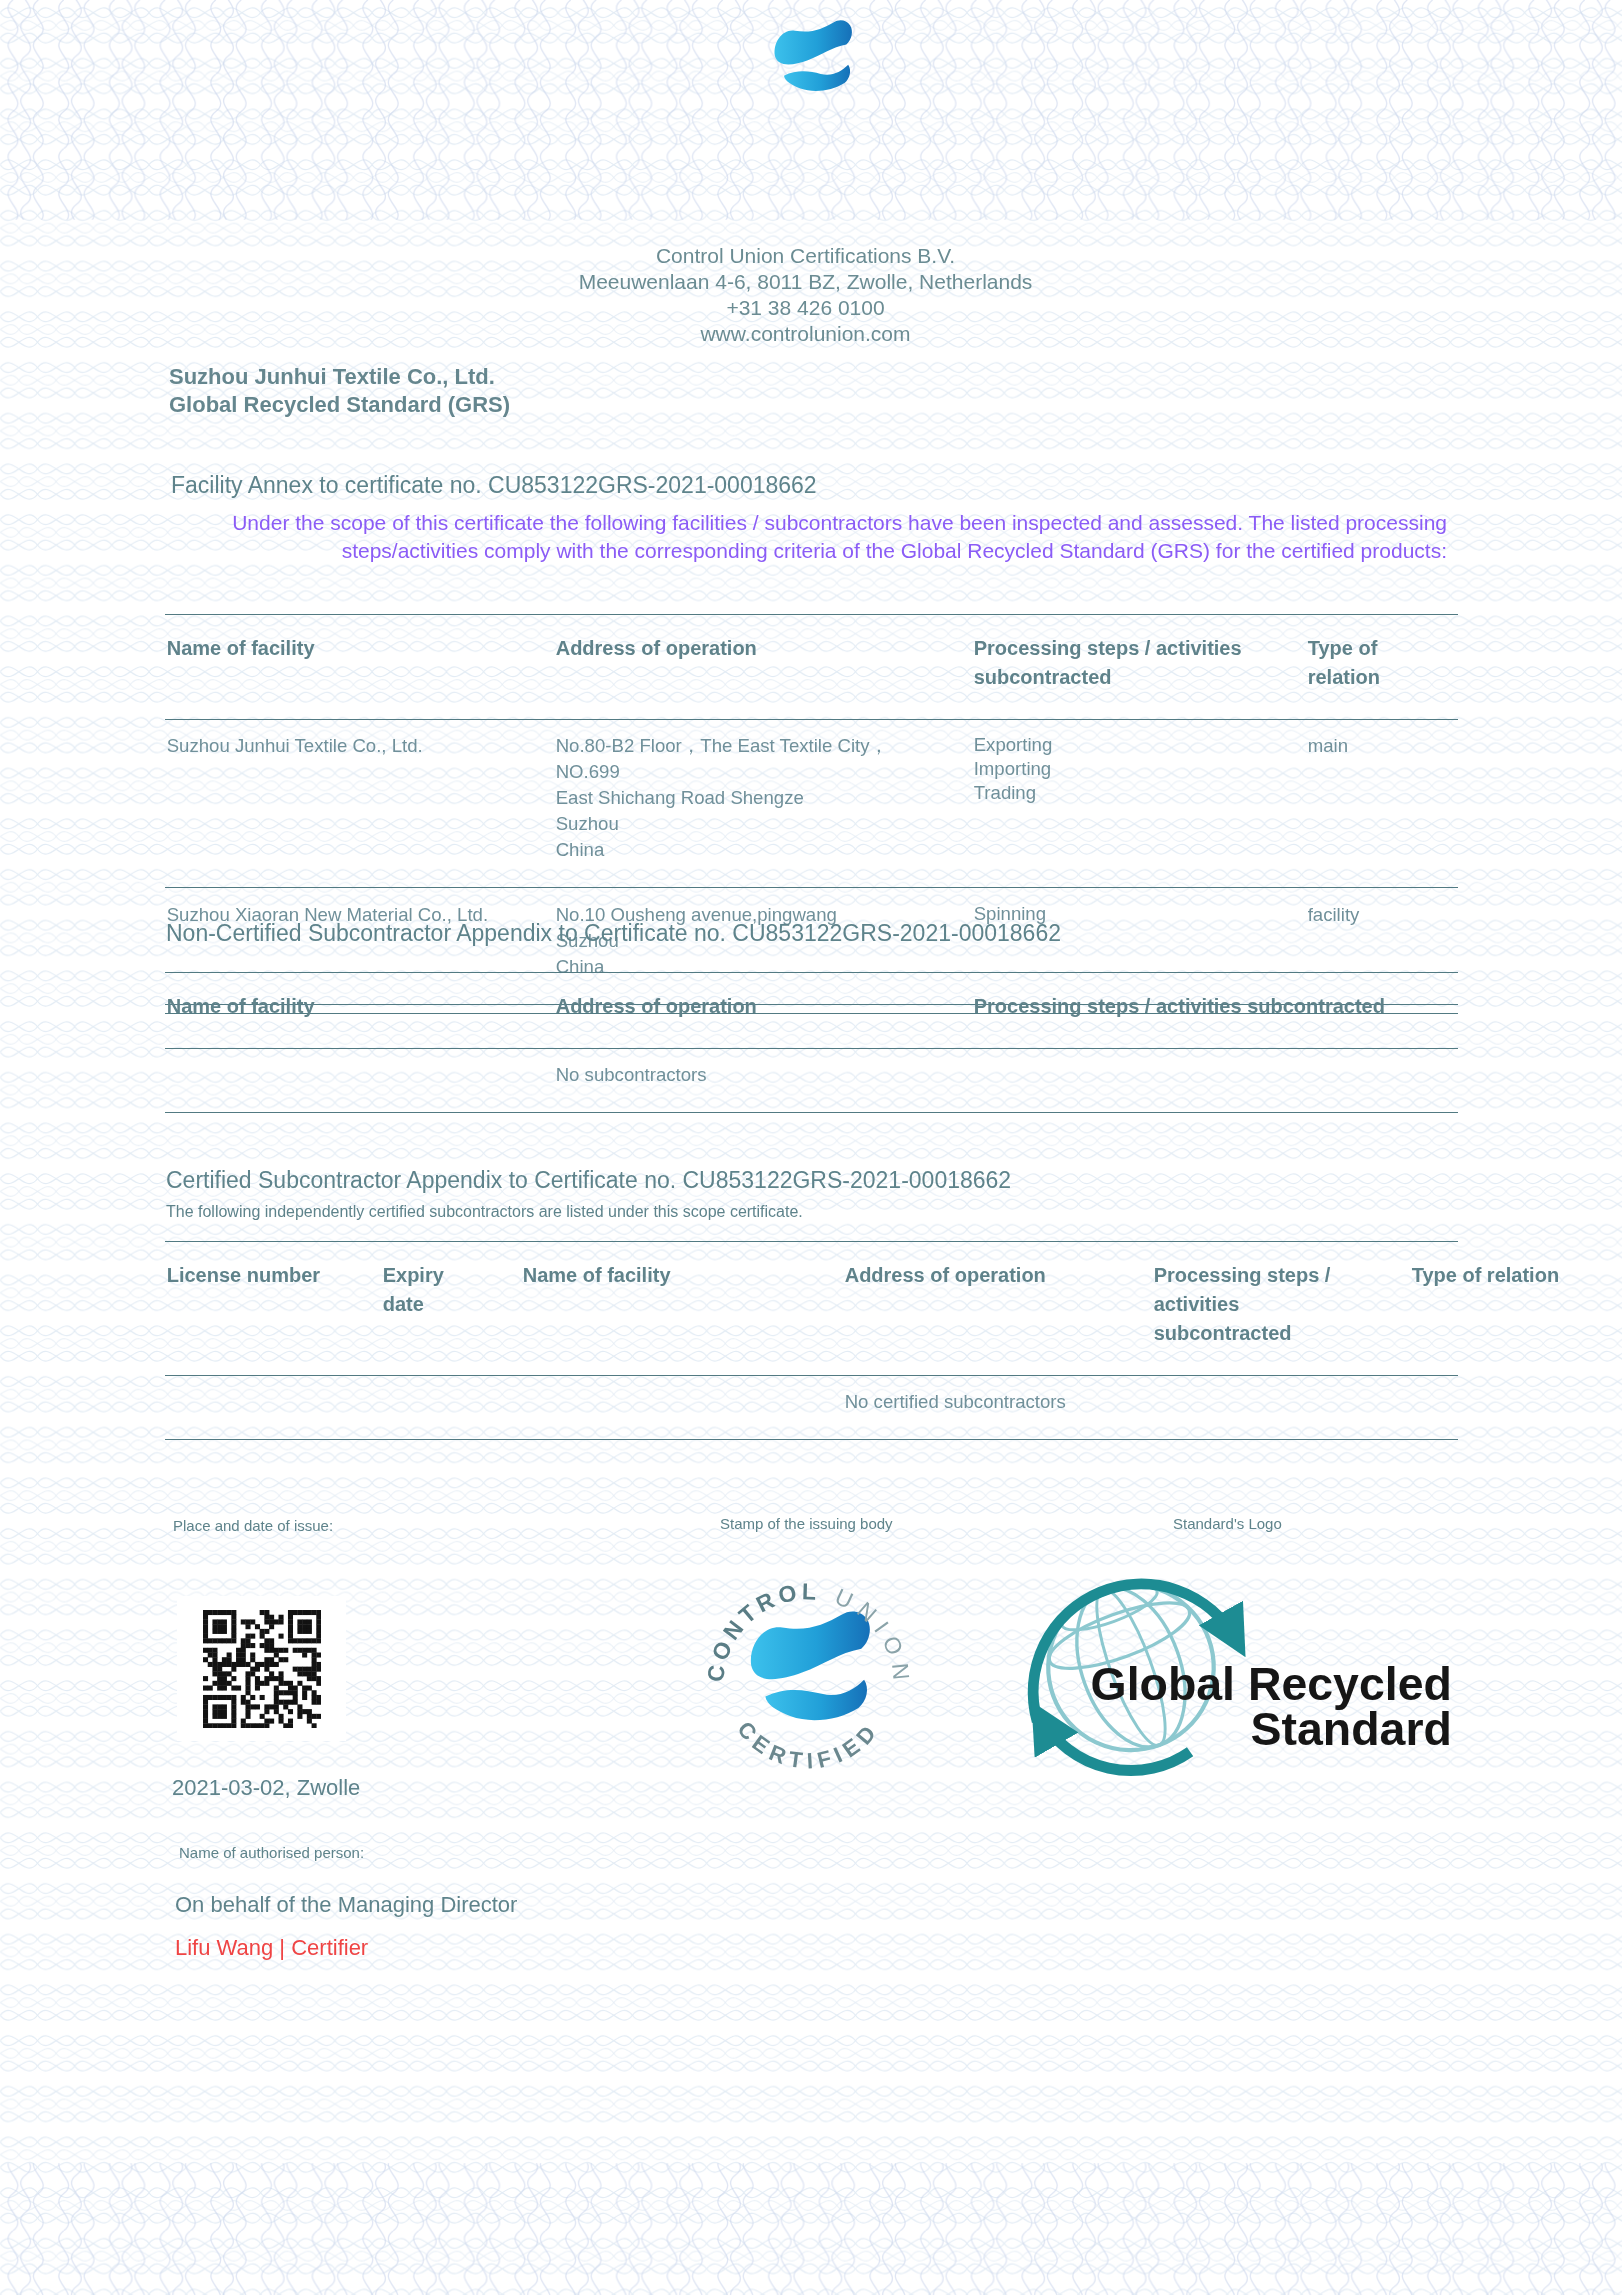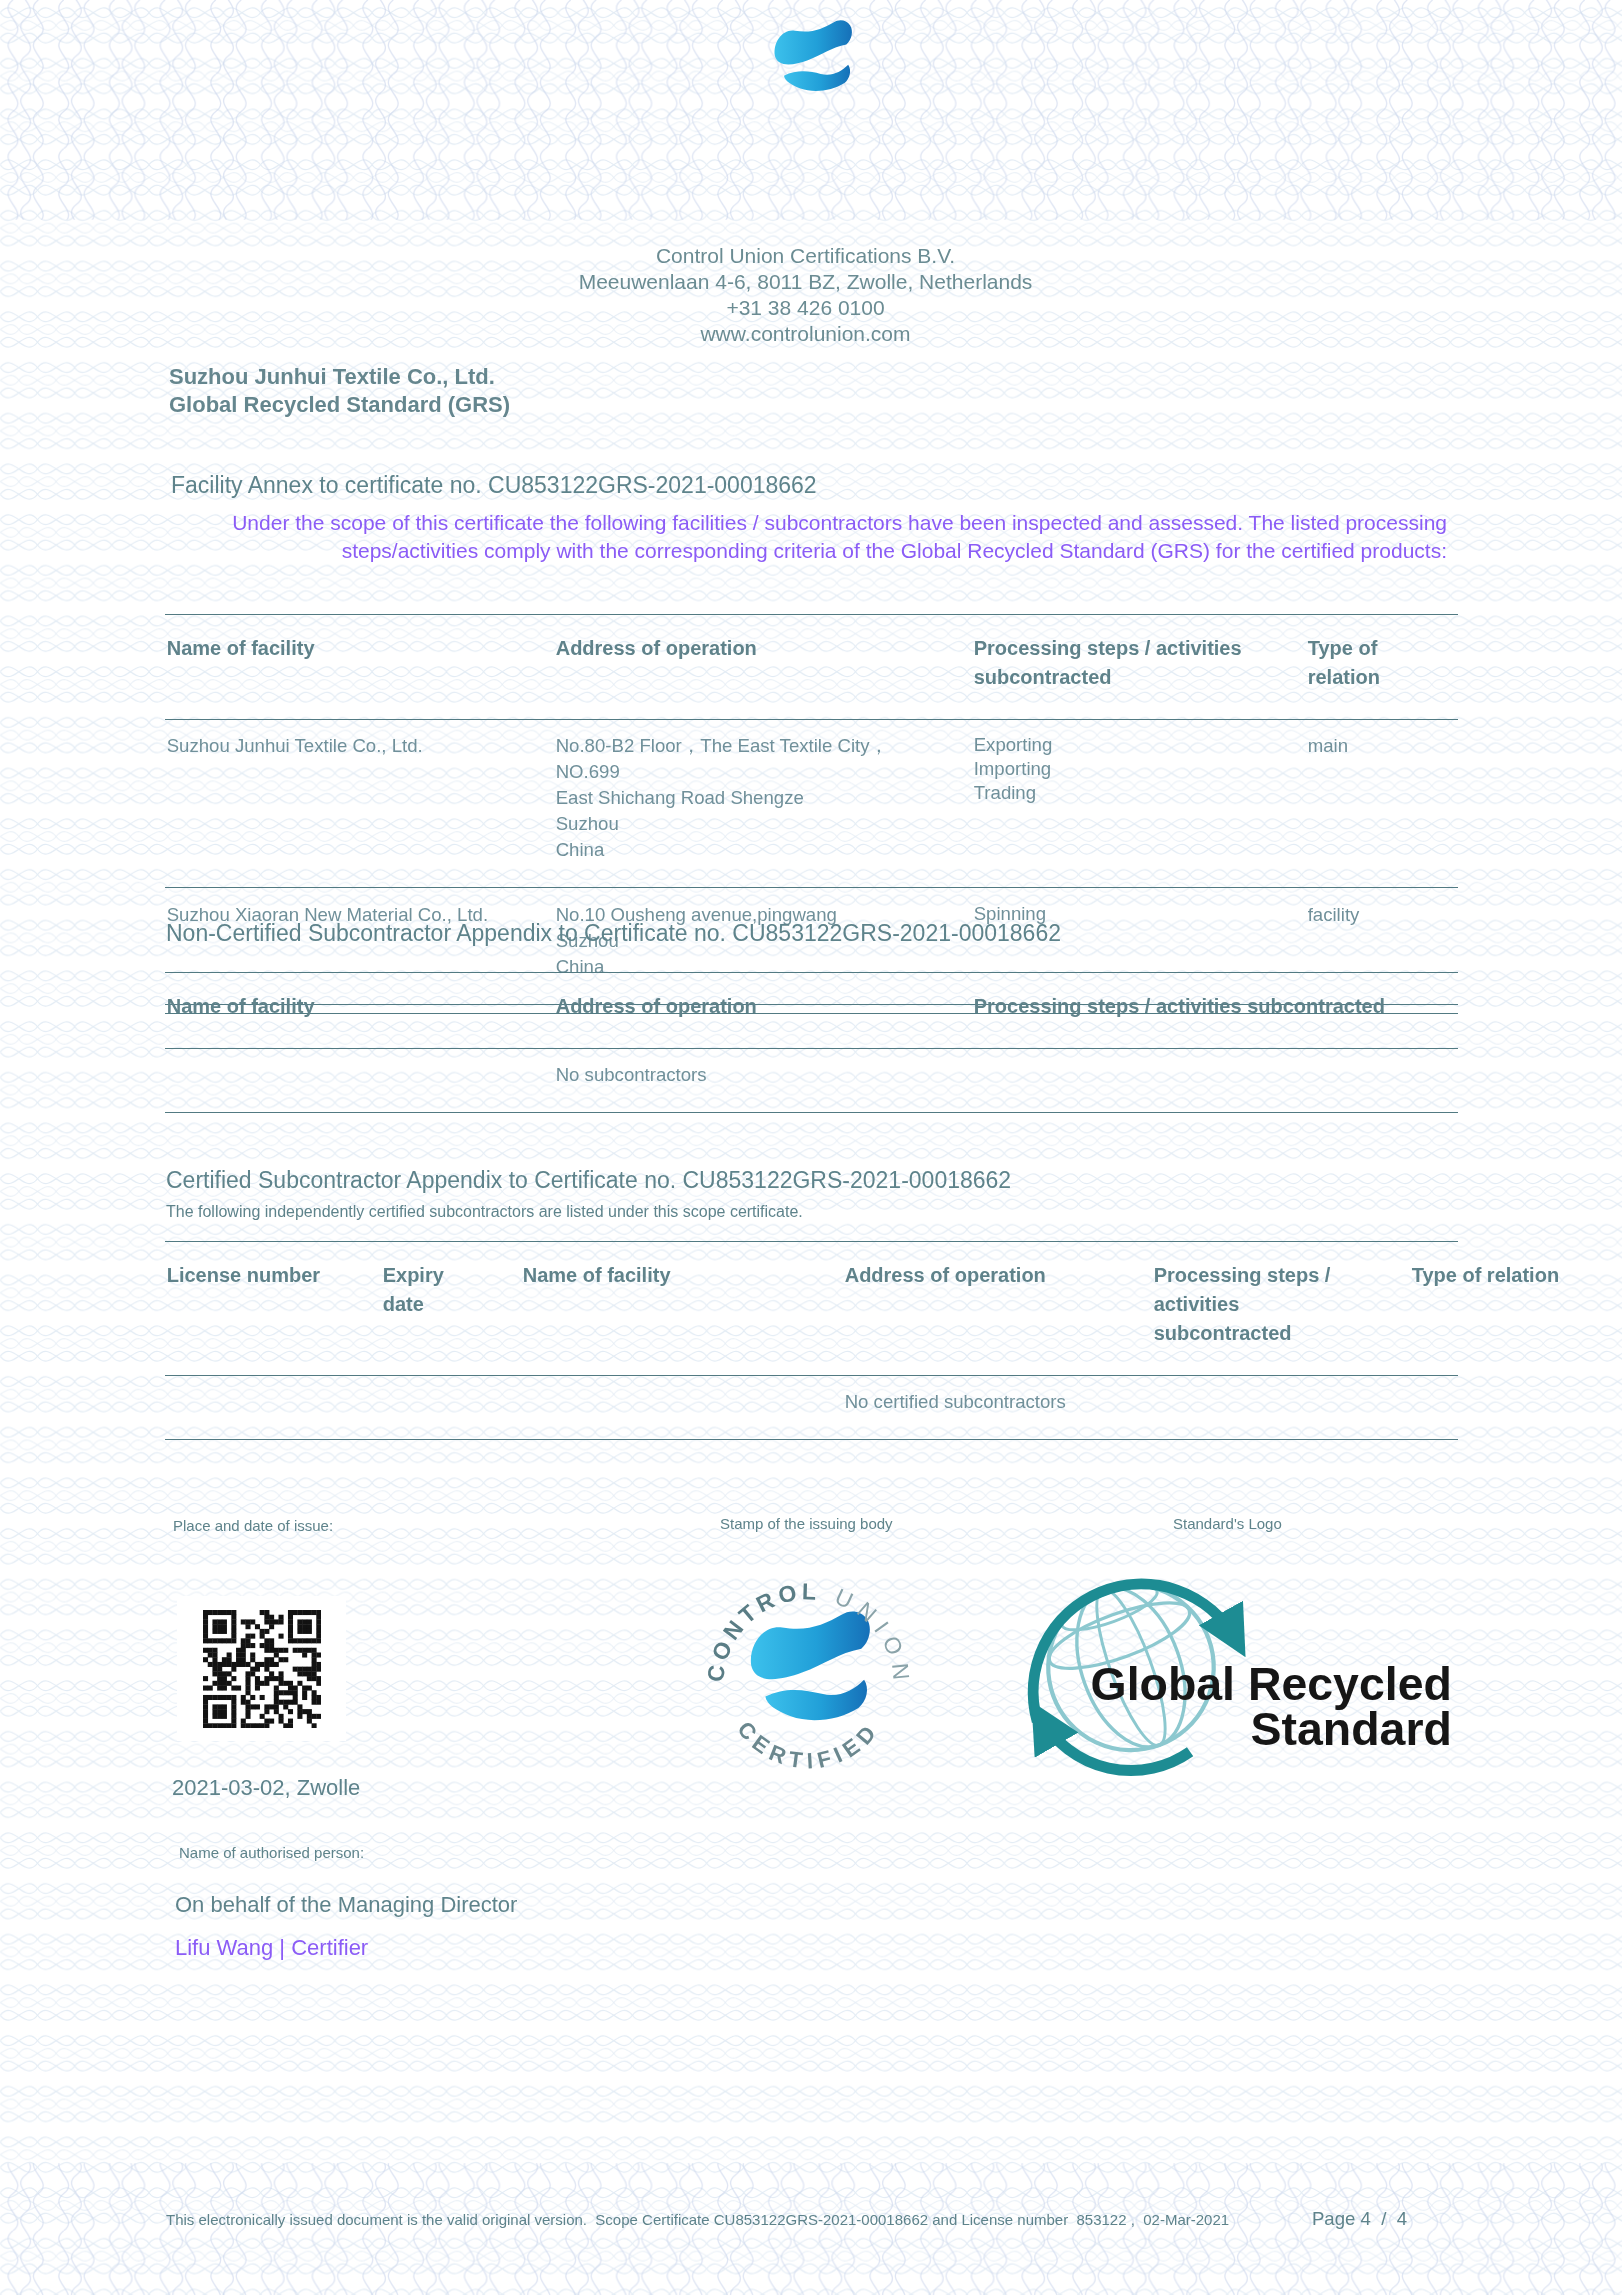--- a/index.html
+++ b/index.html
@@ -50,21 +50,21 @@
   .place-label{left:173px; top:1517px;}
   .stamp-label{left:720px; top:1515px;}
   .logo-label{left:1173px; top:1515px;}
   .qr-box{left:177px; top:1596px; width:169px; height:145px; background:#ffffff;
           display:flex; align-items:center; justify-content:center;}
   .stamp{left:698px; top:1557px; width:221px; height:221px;}
   .grs{left:1006px; top:1559px; width:456px; height:237px;}
   .date-place{left:172px; top:1775px; font-size:22px; color:#5e838b;}
   .auth-label{left:179px; top:1844px;}
   .behalf{left:175px; top:1892px; font-size:22px; color:#5e838b;}
-  .signer{left:175px; top:1935px; font-size:22px; color:#8b5cf6;}
+  .signer{left:175px; top:1935px; font-size:22px; color:#ef4444;}
 
   
   .footer{left:166px; top:2208px; width:1241px; display:flex;
           justify-content:space-between; align-items:baseline;}
   .footer-text{font-size:15px; color:#5e838b; white-space:pre;}
   .page-num{font-size:18.6px; color:#5e838b; white-space:pre;}
 </style>
 </head>
 <body>
 
@@ -562,19 +562,15 @@
         <text x="528" y="220">Standard</text>
       </g>
     </svg>
   </div>
 
   <div class="layer date-place">2021-03-02, Zwolle</div>
   <div class="layer small-label auth-label">Name of authorised person:</div>
   <div class="layer behalf">On behalf of the Managing Director</div>
   <div class="layer signer">Lifu Wang | Certifier</div>
 
-  <div class="layer footer">
-    <span class="footer-text">This electronically issued document is the valid original version.  Scope Certificate CU853122GRS-2021-00018662 and License number  853122 ,  02-Mar-2021</span>
-    <span class="page-num">Page 4  /  4</span>
-  </div>
 
 </div>
 
 
 </body></html>

